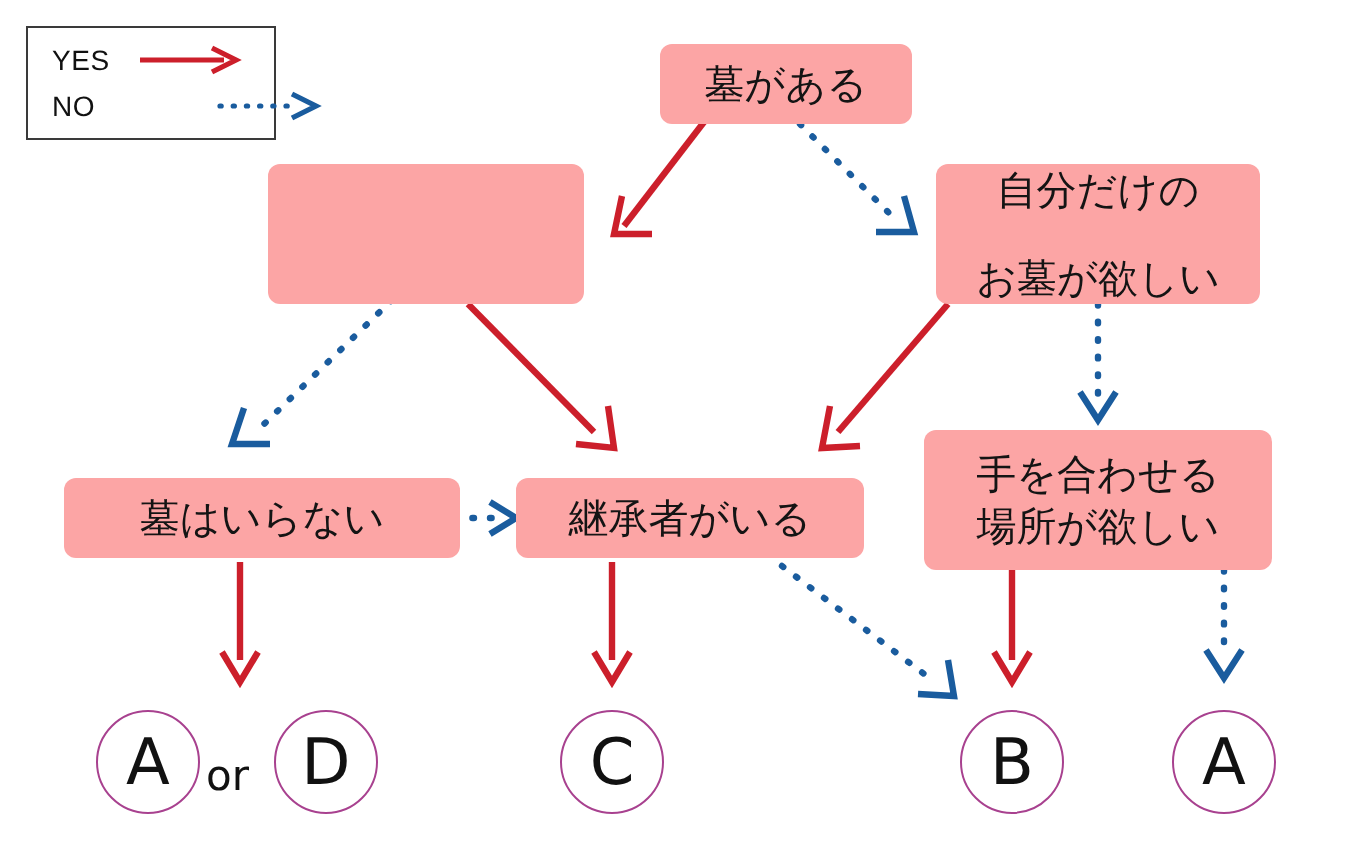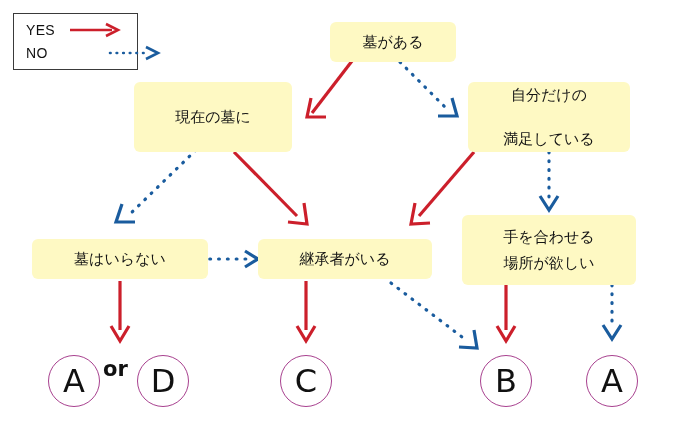--- a/index.html
+++ b/index.html
@@ -24,25 +24,25 @@
   .legend-row.no{top:30px;gap:40px;}
   .legend-label{
     font-size:14px;color:#111;letter-spacing:.3px;
     width:42px;display:inline-block;
   }
   .legend-art{position:relative;width:56px;height:16px;}
 
   
   .node{
     position:absolute;
-    background:#fef9c3;
+    background:#fca5a5;
     border-radius:6px;
     color:#141414;
     font-family:"DejaVu Sans","Liberation Sans",sans-serif;
-    font-size:15px;
+    font-size:20px;
     line-height:26px;
     text-align:center;
     display:flex;align-items:center;justify-content:center;
     box-sizing:border-box;
     white-space:pre;
   }
   .node .ln{display:block;}
 
   
   .circle{
@@ -151,45 +151,44 @@
         </svg>
       </span>
     </div>
   </div>
 
   <div class="node" style="left:330px;top:22px;width:126px;height:40px;">
     <span class="ln">墓がある</span>
   </div>
 
   <div class="node" style="left:134px;top:82px;width:158px;height:70px;flex-direction:column;">
-    <span class="ln">現在の墓に</span>
   </div>
 
   <div class="node" style="left:468px;top:82px;width:162px;height:70px;flex-direction:column;justify-content:space-between;">
     <span class="ln">自分だけの</span>
-    <span class="ln">満足している</span>
-  </div>
-
-  <div class="node" style="left:32px;top:239px;width:176px;height:40px;">
+    <span class="ln">お墓が欲しい</span>
+  </div>
+
+  <div class="node" style="left:32px;top:239px;width:198px;height:40px;">
     <span class="ln">墓はいらない</span>
   </div>
 
   <div class="node" style="left:462px;top:215px;width:174px;height:70px;flex-direction:column;">
     <span class="ln">手を合わせる</span>
     <span class="ln">場所が欲しい</span>
   </div>
 
   <div class="node" style="left:258px;top:239px;width:174px;height:40px;">
     <span class="ln">継承者がいる</span>
   </div>
 
   <div class="circle" style="left:48px;top:355px;">
     <span>A</span>
   </div>
-  <div class="orlabel" style="left:103px;top:357px;font-weight:bold;">
+  <div class="orlabel" style="left:103px;top:376px;">
     <span>or</span>
   </div>
   <div class="circle" style="left:137px;top:355px;">
     <span>D</span>
   </div>
 
   <div class="circle" style="left:280px;top:355px;">
     <span>C</span>
   </div>
 

